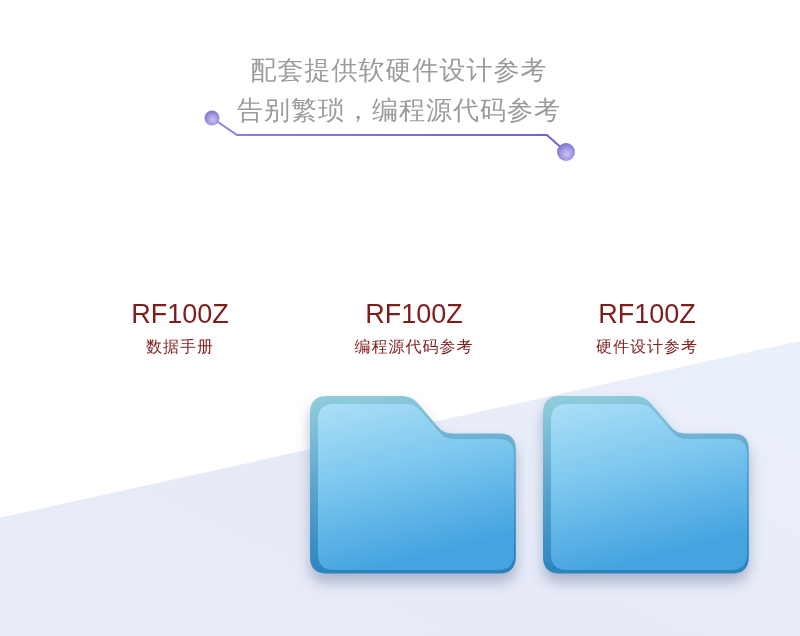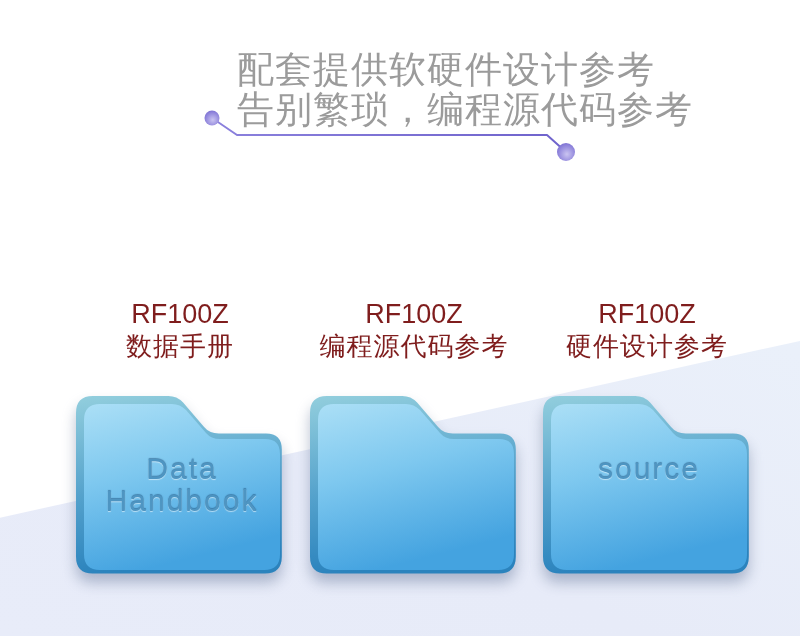--- a/index.html
+++ b/index.html
@@ -13,33 +13,34 @@
   
   .bg-wedge{
     position:absolute;inset:0;
     background:linear-gradient(205deg,#f2f7fd 0%,#eaf0fa 35%,#e7ebf8 70%,#e8ecf9 100%);
     clip-path:polygon(0 81.4%,100% 53.6%,100% 100%,0 100%);
   }
 
   
   .header{
     position:absolute;left:237px;top:50px;
-    font-size:37px;line-height:40px;letter-spacing:1px;
+    font-size:26px;line-height:40px;letter-spacing:1px;
     color:#9b9b9b;
+    text-align:center;
   }
   .deco-svg{position:absolute;left:198px;top:102px;width:382px;height:64px;}
 
   
   .folder-group{position:absolute;top:298px;width:210px;text-align:center;}
   .fg-1{left:75px;}
   .fg-2{left:309px;}
   .fg-3{left:542px;}
   .folder-label{color:#7f1d1d;}
   .folder-label .model{font-size:27px;line-height:32px;display:block;}
-  .folder-label .subtitle{font-size:26px;line-height:33px;display:block;letter-spacing:1px;}
+  .folder-label .subtitle{font-size:16px;line-height:33px;display:block;letter-spacing:1px;}
 
   .folder{
     position:relative;width:210px;height:182px;margin-top:32px;cursor:pointer;
   }
   .folder-svg{
     position:absolute;left:0;top:0;width:210px;height:182px;
     filter:drop-shadow(0 9px 7px rgba(96,112,148,0.45));
   }
   .folder-text{
     position:absolute;left:9px;top:58px;width:196px;
@@ -90,30 +91,20 @@
   <div class="header">
     <div>配套提供软硬件设计参考</div>
     <div>告别繁琐，编程源代码参考</div>
   </div>
 
   <div class="folder-group fg-1">
     <div class="folder-label">
       <span class="model">RF100Z</span>
       <span class="subtitle">数据手册</span>
     </div>
-    <div class="folder">
-      <svg class="folder-svg" viewBox="0 0 210 182">
-        <path transform="translate(1,1) scale(1.05,1.07)" fill="url(#gradBack)" d="M16 0 L88 0 Q96 0 102 6 L122 29 Q127 35 136 35 L181 35 Q196 35 196 50 L196 150 Q196 166 180 166 L16 166 Q0 166 0 150 L0 16 Q0 0 16 0 Z"></path>
-        <path transform="translate(9,9)" fill="url(#gradFront)" d="M16 0 L88 0 Q96 0 102 6 L122 29 Q127 35 136 35 L181 35 Q196 35 196 50 L196 150 Q196 166 180 166 L16 166 Q0 166 0 150 L0 16 Q0 0 16 0 Z"></path>
-      </svg>
-      <div class="folder-text">
-        <span>Data</span>
-        <span>Handbook</span>
-      </div>
-    </div>
   </div>
 
   <div class="folder-group fg-2">
     <div class="folder-label">
       <span class="model">RF100Z</span>
       <span class="subtitle">编程源代码参考</span>
     </div>
     <div class="folder">
       <svg class="folder-svg" viewBox="0 0 210 182">
         <path transform="translate(1,1) scale(1.05,1.07)" fill="url(#gradBack)" d="M16 0 L88 0 Q96 0 102 6 L122 29 Q127 35 136 35 L181 35 Q196 35 196 50 L196 150 Q196 166 180 166 L16 166 Q0 166 0 150 L0 16 Q0 0 16 0 Z"></path>
@@ -126,18 +117,17 @@
     <div class="folder-label">
       <span class="model">RF100Z</span>
       <span class="subtitle">硬件设计参考</span>
     </div>
     <div class="folder">
       <svg class="folder-svg" viewBox="0 0 210 182">
         <path transform="translate(1,1) scale(1.05,1.07)" fill="url(#gradBack)" d="M16 0 L88 0 Q96 0 102 6 L122 29 Q127 35 136 35 L181 35 Q196 35 196 50 L196 150 Q196 166 180 166 L16 166 Q0 166 0 150 L0 16 Q0 0 16 0 Z"></path>
         <path transform="translate(9,9)" fill="url(#gradFront)" d="M16 0 L88 0 Q96 0 102 6 L122 29 Q127 35 136 35 L181 35 Q196 35 196 50 L196 150 Q196 166 180 166 L16 166 Q0 166 0 150 L0 16 Q0 0 16 0 Z"></path>
       </svg>
       <div class="folder-text">
-        <span>source</span>
       </div>
     </div>
   </div>
 
 </div>
 
 </body></html>

